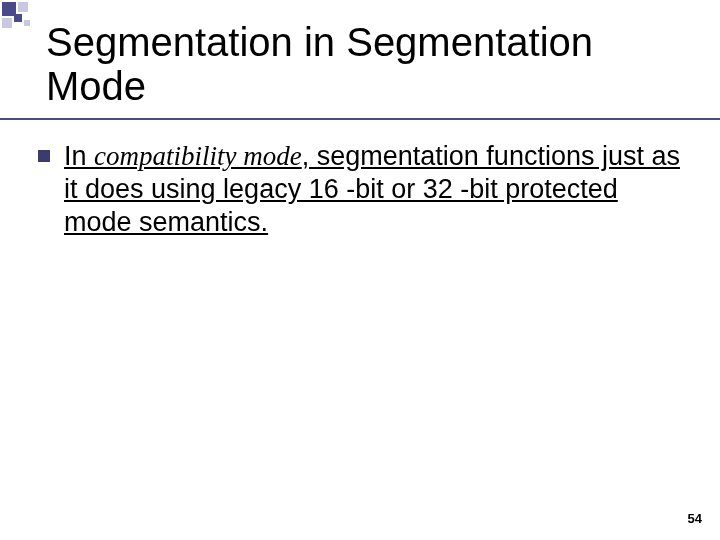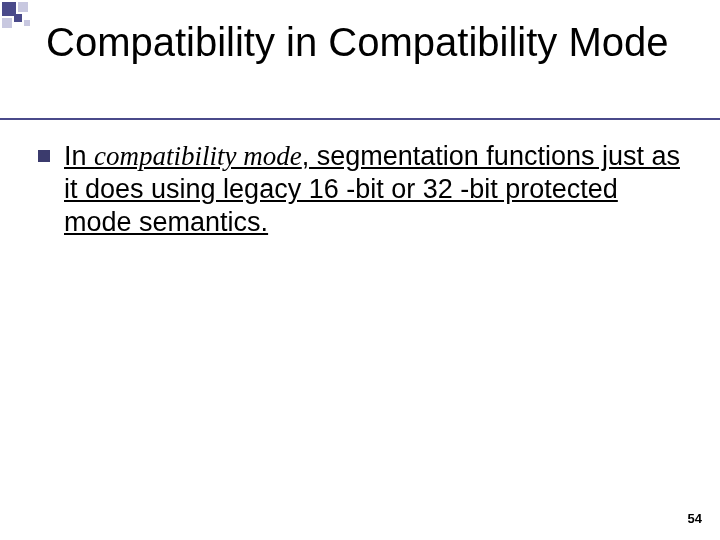--- a/index.html
+++ b/index.html
@@ -93,21 +93,21 @@
 <div class="slide">
 
   <div class="decor">
     <div class="sq" style="left:2px; top:2px; width:14px; height:14px;"></div>
     <div class="sq light" style="left:18px; top:2px; width:10px; height:10px;"></div>
     <div class="sq light" style="left:2px; top:18px; width:10px; height:10px;"></div>
     <div class="sq" style="left:14px; top:14px; width:8px; height:8px;"></div>
     <div class="sq light" style="left:24px; top:20px; width:6px; height:6px;"></div>
   </div>
 
-  <div class="title">Compatibility in Compatibility Mode</div>
+  <div class="title">Segmentation in Segmentation Mode</div>
 
   <div class="rule"></div>
 
   <div class="body">
     <div class="bullet-row">
       <div class="bullet-marker"></div>
       <div class="bullet-text">
         <span>In </span><span class="italic">compatibility mode</span><span>, segmentation functions just as it does using legacy 16 -bit or 32 -bit protected mode semantics.</span>
       </div>
     </div>

